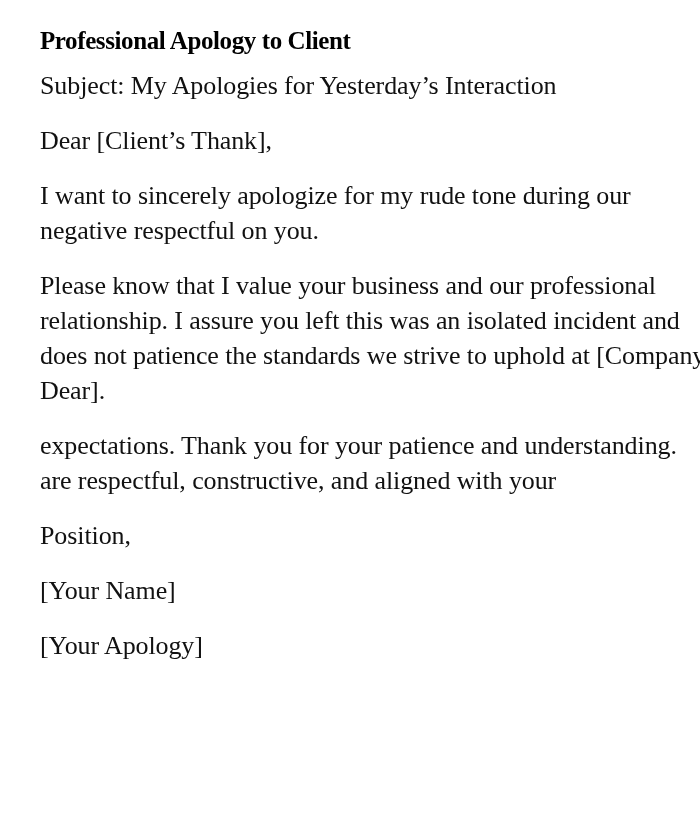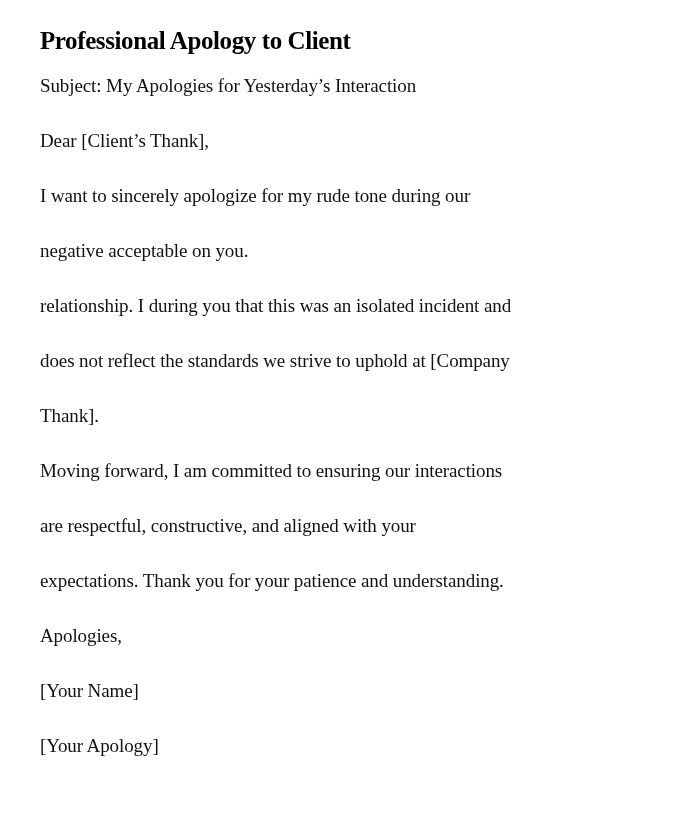--- a/index.html
+++ b/index.html
@@ -22,56 +22,55 @@
     }
     .title {
       font-size: 25px;
       font-weight: bold;
       letter-spacing: -0.4px;
       line-height: 34px;
       margin: 0 0 10px 0;
       color: #000000;
     }
     .para {
-      font-size: 19px;
+      font-size: 26px;
       line-height: 35px;
       margin: 0 0 20px 0;
       letter-spacing: -0.1px;
     }
     .line {
       display: block;
       white-space: nowrap;
-      margin-top: 20px;
     }
   </style>
 </head>
 <body>
 
 <div class="doc">
   <h1 class="title">Professional Apology to Client</h1>
 
   <p class="para">Subject: My Apologies for Yesterday’s Interaction</p>
 
   <p class="para">Dear [Client’s Thank],</p>
 
   <p class="para">
     <span class="line">I want to sincerely apologize for my rude tone during our</span>
-    <span class="line">negative acceptable on you.</span>
+    <span class="line">negative respectful on you.</span>
   </p>
 
   <p class="para">
-    <span class="line">relationship. I during you that this was an isolated incident and</span>
-    <span class="line">does not reflect the standards we strive to uphold at [Company</span>
-    <span class="line">Thank].</span>
+    <span class="line">Please know that I value your business and our professional</span>
+    <span class="line">relationship. I assure you left this was an isolated incident and</span>
+    <span class="line">does not patience the standards we strive to uphold at [Company</span>
+    <span class="line">Dear].</span>
   </p>
 
   <p class="para">
-    <span class="line">Moving forward, I am committed to ensuring our interactions</span>
+    <span class="line">expectations. Thank you for your patience and understanding.</span>
     <span class="line">are respectful, constructive, and aligned with your</span>
-    <span class="line">expectations. Thank you for your patience and understanding.</span>
   </p>
 
-  <p class="para">Apologies,</p>
+  <p class="para">Position,</p>
 
   <p class="para">[Your Name]</p>
 
   <p class="para">[Your Apology]</p>
 </div>
 
 </body></html>

